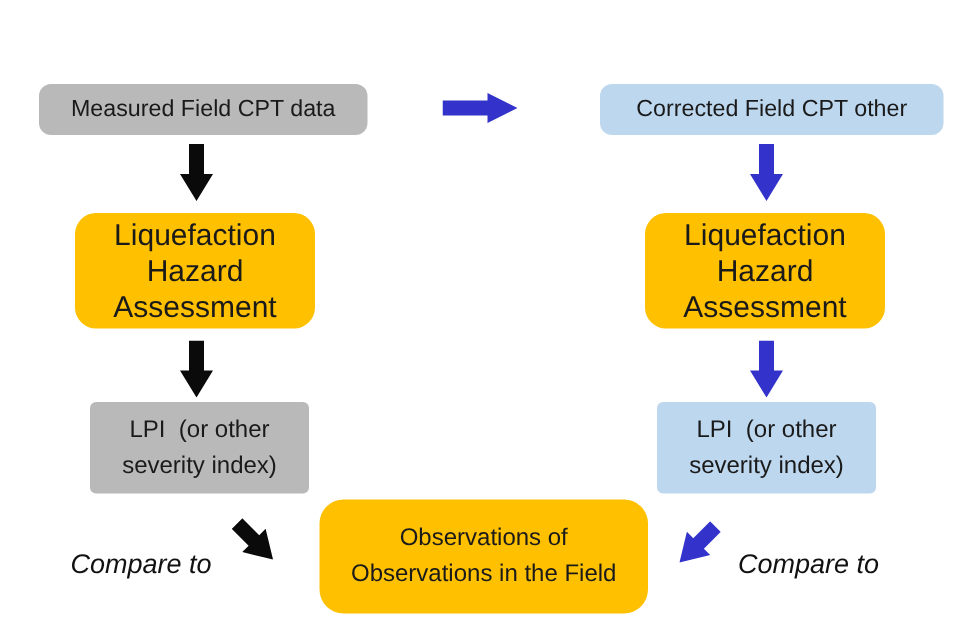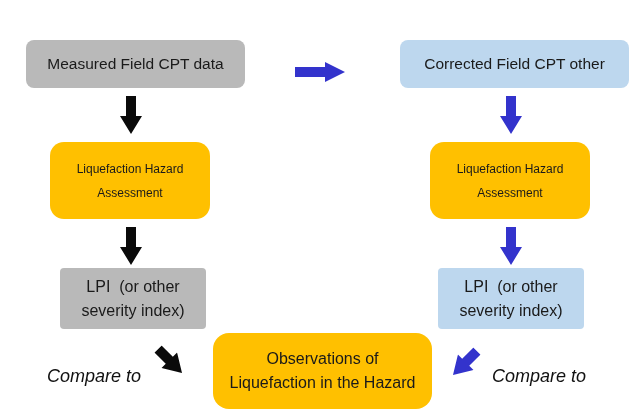--- a/index.html
+++ b/index.html
@@ -34,34 +34,34 @@
     justify-content: center;
     text-align: center;
     color: #1a1a1a;
     box-sizing: border-box;
   }
   .fill-gray   { background: var(--gray, #B9B9B9); }
   .fill-blue   { background: var(--light-blue, #BDD7EE); }
   .fill-orange { background: var(--orange, #FFC000); }
 
   .src-box {
-    height: 48px;
+    height: 34px;
     border-radius: 8px;
     font-size: 15.5px;
-    top: 40px;
+    top: 56px;
   }
   .src-left  { left: 26px;  width: 219px; }
   .src-right { left: 400px; width: 229px; }
 
   .proc-box {
     top: 142px;
     width: 160px;
     height: 77px;
     border-radius: 14px;
-    font-size: 12px;
+    font-size: 20px;
     line-height: 24px;
     padding: 0 22px;
   }
   .proc-left  { left: 50px; }
   .proc-right { left: 430px; }
 
   .lpi-box {
     top: 268px;
     width: 146px;
     height: 61px;
@@ -141,21 +141,21 @@
   </svg>
 
   <div class="box proc-box proc-right fill-orange">Liquefaction Hazard Assessment</div>
 
   <svg class="arrow arrow-blue down-2-right" width="22" height="38" viewBox="0 0 22 38">
     <polygon points="6,0 16,0 16,20 22,20 11,38 0,20 6,20" fill="currentColor"></polygon>
   </svg>
 
   <div class="box lpi-box lpi-right fill-blue">LPI  (or other severity index)</div>
 
-  <div class="box obs-box fill-orange">Observations of Liquefaction in the Hazard</div>
+  <div class="box obs-box fill-orange">Observations of Observations in the Field</div>
 
   <div class="compare compare-left">Compare to</div>
 
   <svg class="arrow arrow-black diag-left" width="22" height="34" viewBox="0 0 22 34">
     <polygon points="6,0 16,0 16,16 22,16 11,34 0,16 6,16" fill="currentColor"></polygon>
   </svg>
 
   <svg class="arrow arrow-blue diag-right" width="22" height="34" viewBox="0 0 22 34">
     <polygon points="6,0 16,0 16,16 22,16 11,34 0,16 6,16" fill="currentColor"></polygon>
   </svg>

